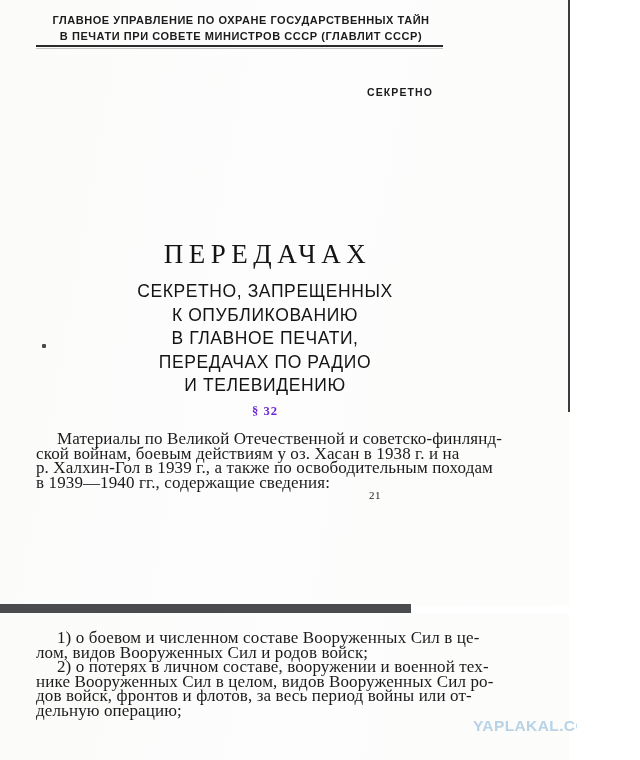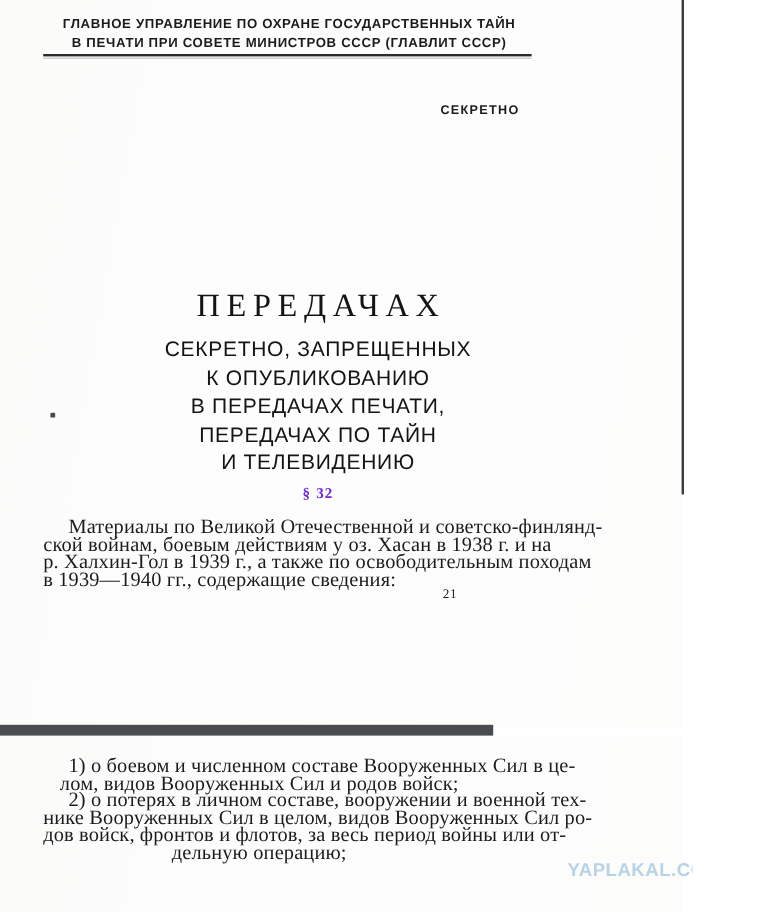--- a/index.html
+++ b/index.html
@@ -190,21 +190,20 @@
     color: #232323;
     letter-spacing: 0.5px;
   }
 
   
   #items-block {
     position: absolute;
     left: 36px;
     top: 631px;
     width: 360px;
-    text-align: center;
   }
   .item-block { margin: 0; }
   .item-block + .item-block { margin-top: 0; }
 
   
   #scan-speck {
     position: absolute;
     left: 42px;
     top: 344px;
     width: 4px;
@@ -246,22 +245,22 @@
 
   <div id="header-rule"></div>
 
   <div id="secrecy-stamp">СЕКРЕТНО</div>
 
   <div id="title-block">
     <div id="main-title">ПЕРЕДАЧАХ</div>
     <div id="subtitle">
       <span class="sline">СЕКРЕТНО, ЗАПРЕЩЕННЫХ</span>
       <span class="sline">К ОПУБЛИКОВАНИЮ</span>
-      <span class="sline">В ПЕРЕДАЧАХ ПЕЧАТИ,</span>
-      <span class="sline">ПЕРЕДАЧАХ ПО ТАЙН</span>
+      <span class="sline">В ГЛАВНОЕ ПЕЧАТИ,</span>
+      <span class="sline">ПЕРЕДАЧАХ ПО РАДИО</span>
       <span class="sline">И ТЕЛЕВИДЕНИЮ</span>
     </div>
   </div>
 
   <div id="section-marker">§ 32</div>
 
   <div class="body-block" id="intro-paragraph">
     <span class="tline indent">Материалы по Великой Отечественной и советско-финлянд-</span>
     <span class="tline">ской войнам, боевым действиям у оз. Хасан в 1938 г. и на</span>
     <span class="tline">р. Халхин-Гол в 1939 г., а также по освободительным походам</span>

